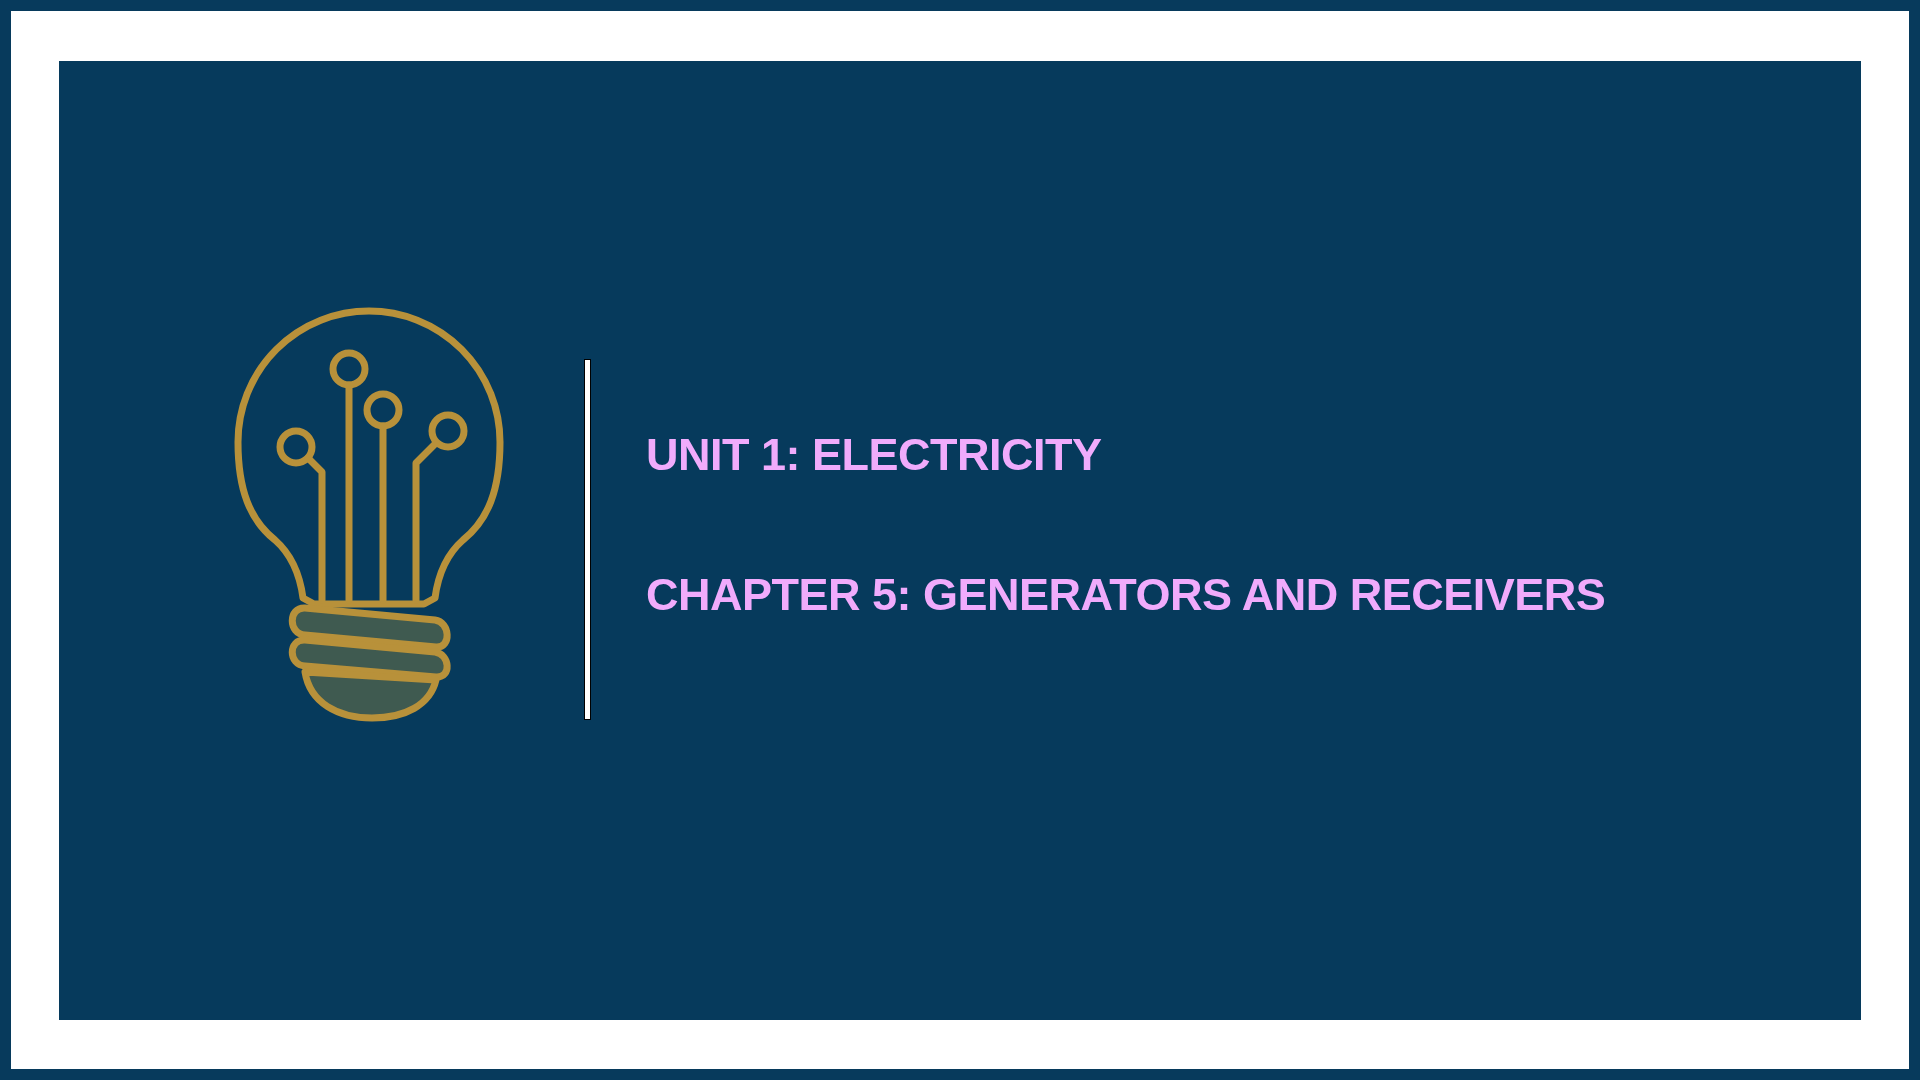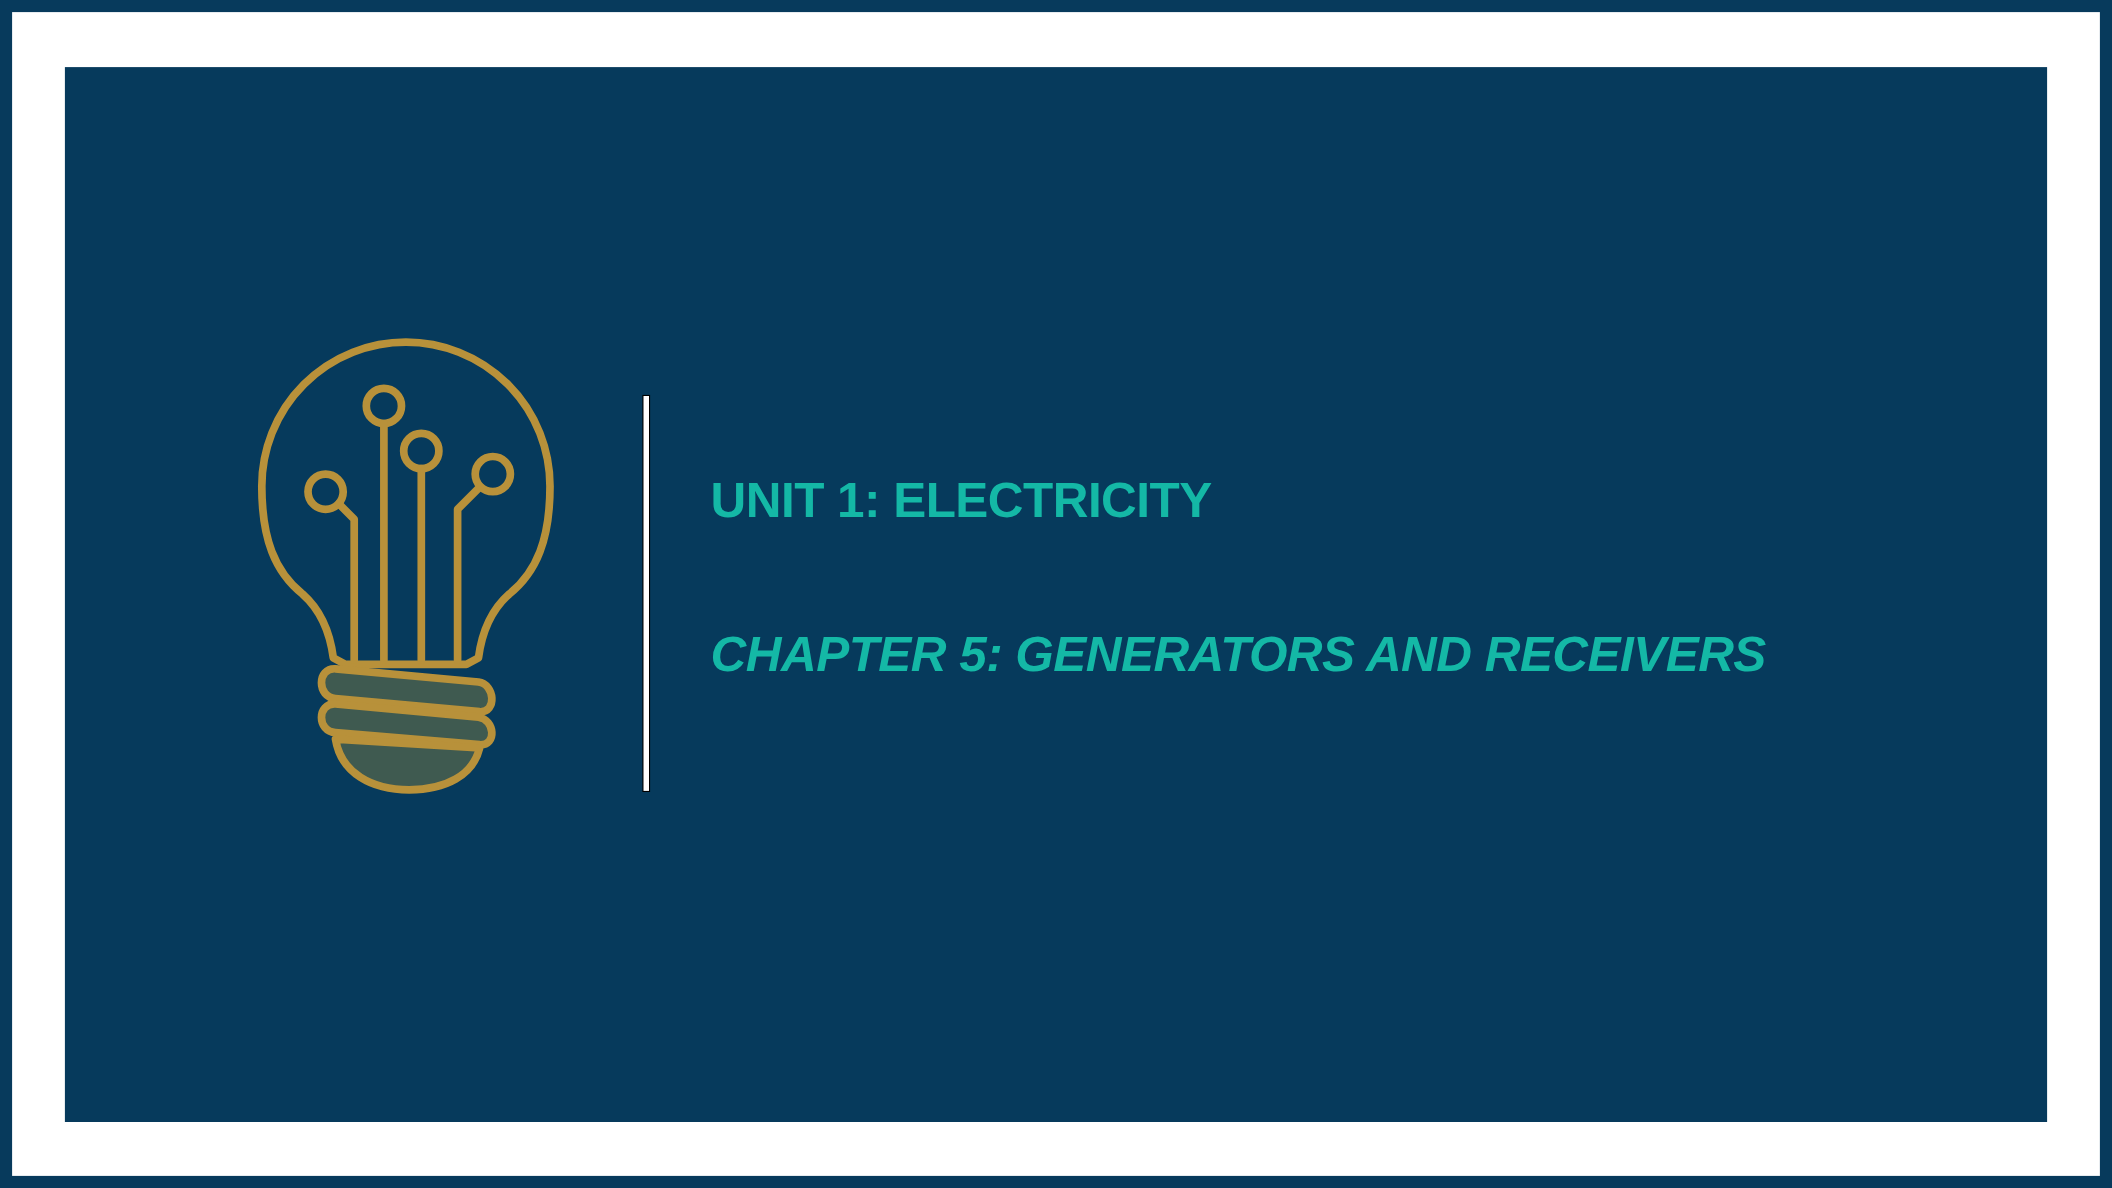--- a/index.html
+++ b/index.html
@@ -20,25 +20,25 @@
   .bulb {
     position: absolute; left: 225px; top: 300px; width: 290px; height: 430px;
   }
   .divider {
     position: absolute; left: 585px; top: 360px; width: 5px; height: 359px;
     background: #ffffff;
     box-shadow: 0 0 0 1px #000000;
   }
   .title {
     position: absolute; left: 646px;
-    color: #14b8a6; font-weight: bold; font-size: 45px; letter-spacing: -0.5px;
+    color: #f0abfc; font-weight: bold; font-size: 45px; letter-spacing: -0.5px;
     white-space: nowrap; line-height: 1;
   }
   .unit { top: 432px; }
-  .chapter { top: 572px; font-style: italic; }
+  .chapter { top: 572px; }
 </style>
 </head>
 <body>
 
 <div class="white-frame"></div>
 <div class="panel"></div>
 
 <svg class="bulb" viewBox="225 300 290 430" xmlns="http://www.w3.org/2000/svg">
   <g fill="none" stroke="#b8913a" stroke-width="7" stroke-linecap="round" stroke-linejoin="round">
 

